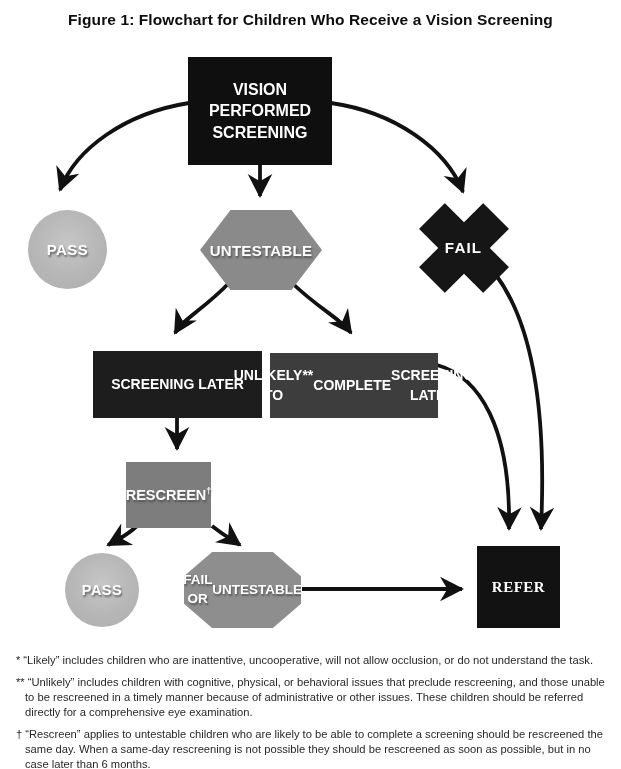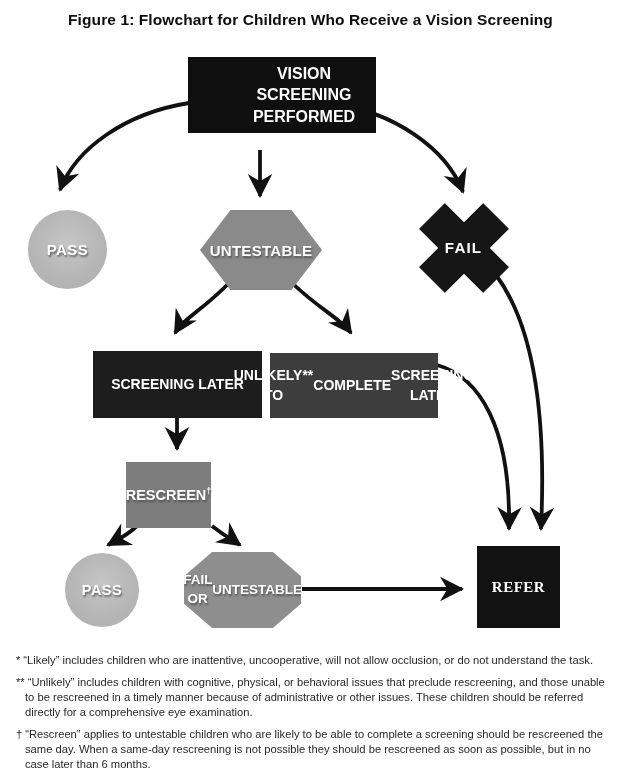--- a/index.html
+++ b/index.html
@@ -10,22 +10,22 @@
   .title{
     position:absolute;top:11px;left:0;width:621px;text-align:center;
     font-size:15.5px;font-weight:bold;color:#0d0d0d;letter-spacing:0.1px;
   }
   svg.arrows{position:absolute;top:0;left:0;pointer-events:none;}
   .node{
     position:absolute;display:flex;align-items:center;justify-content:center;
     text-align:center;color:#ffffff;font-weight:bold;
   }
   .vision{
-    left:188px;top:57px;width:144px;height:76px;background:#0f0f0f;
-    font-size:16px;line-height:1.32;flex-direction:column;padding-left:44px;
+    left:188px;top:57px;width:144px;height:108px;background:#0f0f0f;
+    font-size:16px;line-height:1.32;flex-direction:column;
   }
   .circle{
     border-radius:50%;
     background:radial-gradient(circle at 50% 42%, #c6c6c6 0%, #b6b6b6 55%, #aeaeae 100%);
     font-size:15px;letter-spacing:0.5px;
     text-shadow:1px 2px 2px rgba(45,45,45,0.6);
   }
   .pass-top{left:28px;top:210px;width:79px;height:79px;}
   .pass-bottom{left:65px;top:553px;width:74px;height:74px;font-size:14.5px;}
   .hexagon{
@@ -93,22 +93,22 @@
       <path d="M 137 526 C 125 537, 117 540, 108 545" marker-end="url(#ah)"></path>
       <path d="M 212 526 C 226 537, 233 540, 240 545" marker-end="url(#ah)"></path>
       <path d="M 302 589 H 462" marker-end="url(#ah)"></path>
       <path d="M 496 275 C 537 330, 546 424, 541 529" marker-end="url(#ah)"></path>
       <path d="M 437 365 C 480 377, 511 428, 509 529" marker-end="url(#ah)"></path>
     </g>
   </svg>
 
   <div class="node vision">
     <span>VISION</span>
+    <span>PERFORMED</span>
     <span>SCREENING</span>
-    <span>PERFORMED</span>
   </div>
 
   <div class="node circle pass-top">
     <span>PASS</span>
   </div>
 
   <div class="node hexagon">
     <span>UNTESTABLE</span>
   </div>
 

